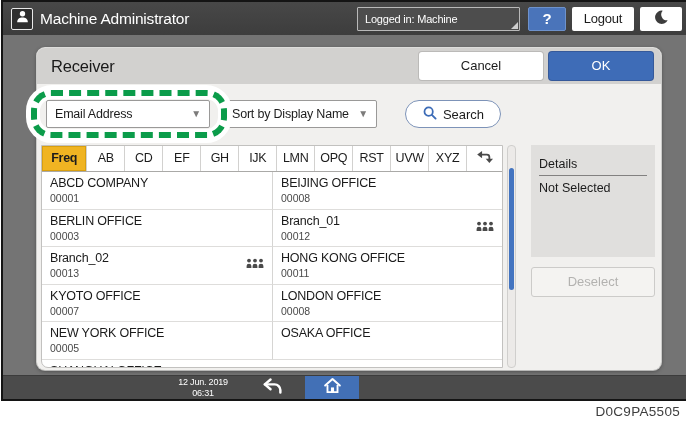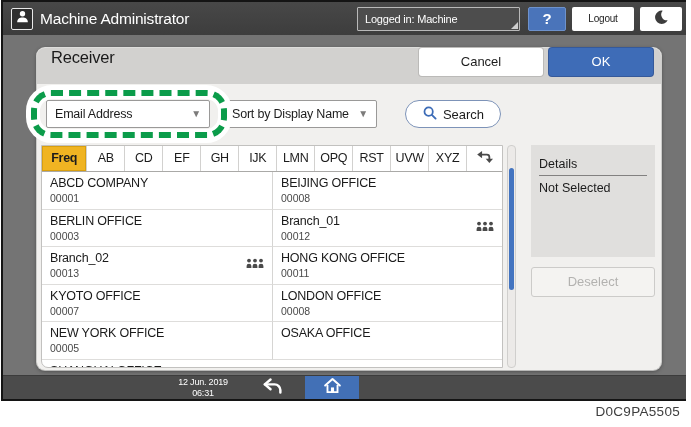--- a/index.html
+++ b/index.html
@@ -17,29 +17,29 @@
                 border:1px solid #e9e9e9; border-radius:2px; display:flex; align-items:center; justify-content:center; }
   .tb-title { color:#fff; font-size:15.5px; letter-spacing:-0.2px; margin-left:7px; flex:1; }
   .loggedin { position:relative; width:163px; height:24px; background:#4d4d4d; border:1px solid #b9b9b9;
               color:#fff; font-size:11px; line-height:22px; padding-left:7px; letter-spacing:-0.2px;
               border-radius:1px; overflow:hidden; }
   .loggedin .notch { position:absolute; right:1px; bottom:1px; width:0; height:0;
               border-left:7px solid transparent; border-bottom:7px solid #cfcfcf; }
   .help-btn { width:38px; height:24px; margin-left:8px; background:#4a74ba; border:1px solid #6e92cc;
               border-radius:2px; color:#fff; font-size:15px; font-weight:bold; text-align:center; line-height:22px; }
   .logout-btn { width:62px; height:24px; margin-left:6px; background:#fff; border-radius:2px;
-              color:#1c1c1c; font-size:10px; text-align:center; line-height:24px; letter-spacing:-0.2px; }
+              color:#1c1c1c; font-size:13px; text-align:center; line-height:24px; letter-spacing:-0.2px; }
   .moon-btn { width:42px; height:24px; margin:0 6px; background:#fff; border-radius:2px;
               display:flex; align-items:center; justify-content:center; }
 
   
   .card { position:absolute; left:34px; top:46px; width:624px; height:322px;
           background:#f1f0ee; border-radius:8px; box-shadow:0 1px 4px rgba(0,0,0,.45), 0 0 0 1px #fafaf8; }
   .card-header { position:absolute; left:0; top:0; width:100%; height:36px; background:#d2d1cf;
-          border-radius:8px 8px 0 0; display:flex; align-items:flex-start; }
+          border-radius:8px 8px 0 0; display:flex; align-items:center; }
   .card-title { font-size:16.5px; color:#1a1a1a; margin-left:14px; flex:1; letter-spacing:-0.2px; }
   .btn-cancel { width:124px; height:28px; background:#fff; border-radius:3px; box-shadow:0 0 0 1px #bbbab8;
           font-size:13px; color:#1c1c1c; text-align:center; line-height:28px; margin-right:6px; }
   .btn-ok { width:104px; height:28px; background:#3e6cb7; border-radius:3px; box-shadow:0 0 0 1px #35599a;
           font-size:13px; color:#fff; text-align:center; line-height:28px; margin-right:8px; }
 
   
   .dd { position:absolute; top:52px; height:28px; background:#fff; border:1px solid #9a9998; border-radius:2px;
         font-size:12.5px; color:#1c1c1c; line-height:26px; padding-left:8px; letter-spacing:-0.2px; }
   .dd .arrow { position:absolute; right:8px; top:0; color:#7c7b7a; font-size:10px; }

